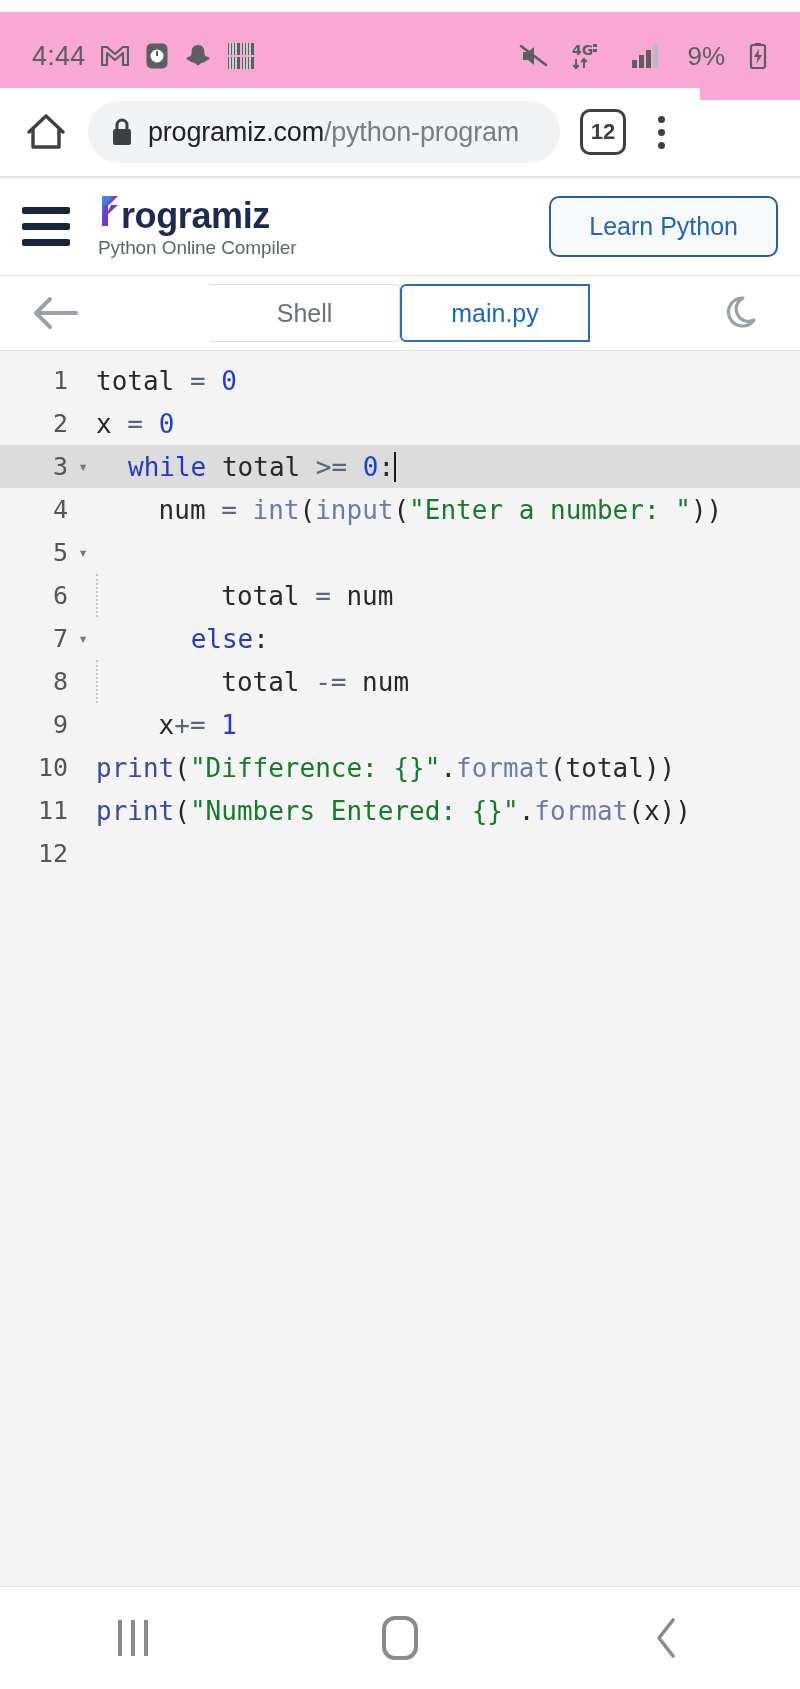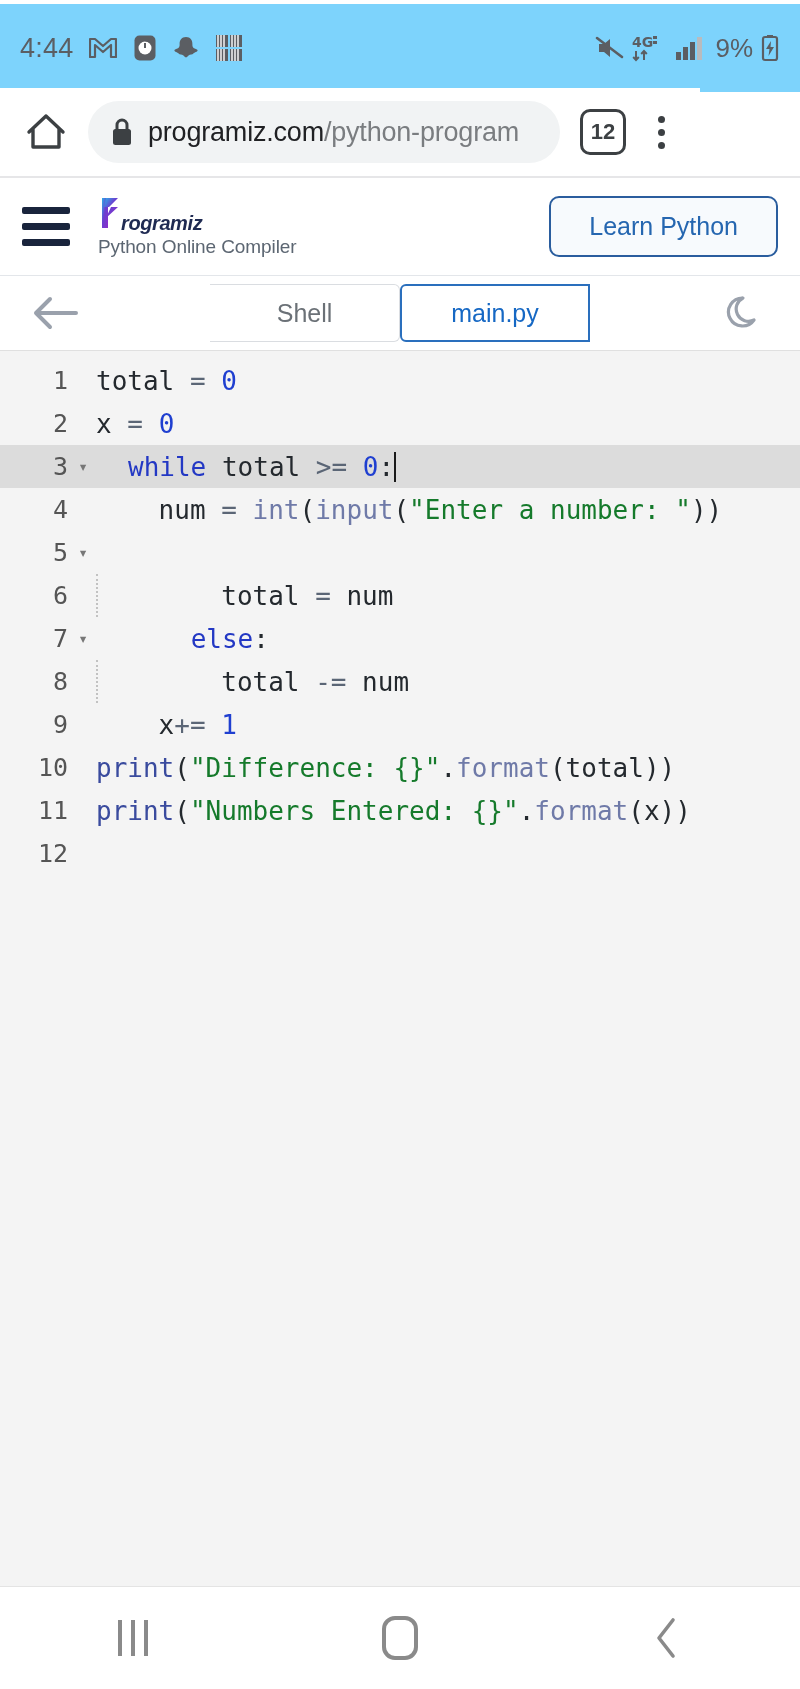--- a/index.html
+++ b/index.html
@@ -6,28 +6,28 @@
   html, body {
     width: 800px; height: 1689px;
     font-family: "Liberation Sans", sans-serif;
     background: #ffffff;
     overflow: hidden;
   }
   #root { position: relative; width: 800px; height: 1689px; background:#fff; }
 
   
   .statusbar {
-    position: absolute; top:4px; left:0; width:800px; height:88px;
-    background:#7dd3fc;
+    position: absolute; top:12px; left:0; width:800px; height:88px;
+    background:#f9a8d4;
     display:flex; align-items:center; justify-content:space-between;
-    padding: 0 20px;
+    padding: 0 32px;
   }
   .sb-left { display:flex; align-items:center; gap:16px; }
   .sb-time { font-size:27px; color:#5b5e63; letter-spacing:0.2px; }
-  .sb-right { display:flex; align-items:center; gap:7px; }
+  .sb-right { display:flex; align-items:center; gap:23px; }
   .sb-pct { font-size:26px; color:#5b5e63; margin-left:3px;}
   .sicon { display:block; }
 
   
   .browserbar {
     position:absolute; top:88px; left:0; width:700px; height:88px;
     background:#ffffff; display:flex; align-items:center;
     padding: 0 14px;
   }
   .home-btn { width:64px; height:64px; display:flex; align-items:center; justify-content:center; flex:none;}
@@ -58,21 +58,21 @@
   .pgz-header {
     position:absolute; top:178px; left:0; width:800px; height:98px;
     background:#ffffff; display:flex; align-items:center; padding:0 22px;
     border-bottom:1px solid #e3e6ea;
   }
   .hamburger { width:56px; height:56px; display:flex; flex-direction:column;
                justify-content:center; gap:9px; flex:none; margin-right:20px; }
   .hamburger i { display:block; width:48px; height:7px; border-radius:2px; background:#19243c; }
   .brandblock { flex:1; display:flex; flex-direction:column; justify-content:center; gap:3px;}
   .brand-logo { display:flex; align-items:baseline; }
-  .brand-name { font-size:20px; font-weight:bold; color:#1f2a52; letter-spacing:-0.4px; line-height:1;font-style:italic; }
+  .brand-name { font-size:36px; font-weight:bold; color:#1f2a52; letter-spacing:-0.4px; line-height:1; }
   .brand-sub { font-size:19px; color:#5c6672; letter-spacing:-0.1px; }
   .learn-btn {
     flex:none; border:2px solid #2a5d9e; border-radius:10px;
     background:#f7fafd; color:#2566b0; font-size:25px;
     padding: 16px 38px; line-height:1;
   }
 
   
   .tabstrip {
     position:absolute; top:276px; left:0; width:800px; height:74px;

